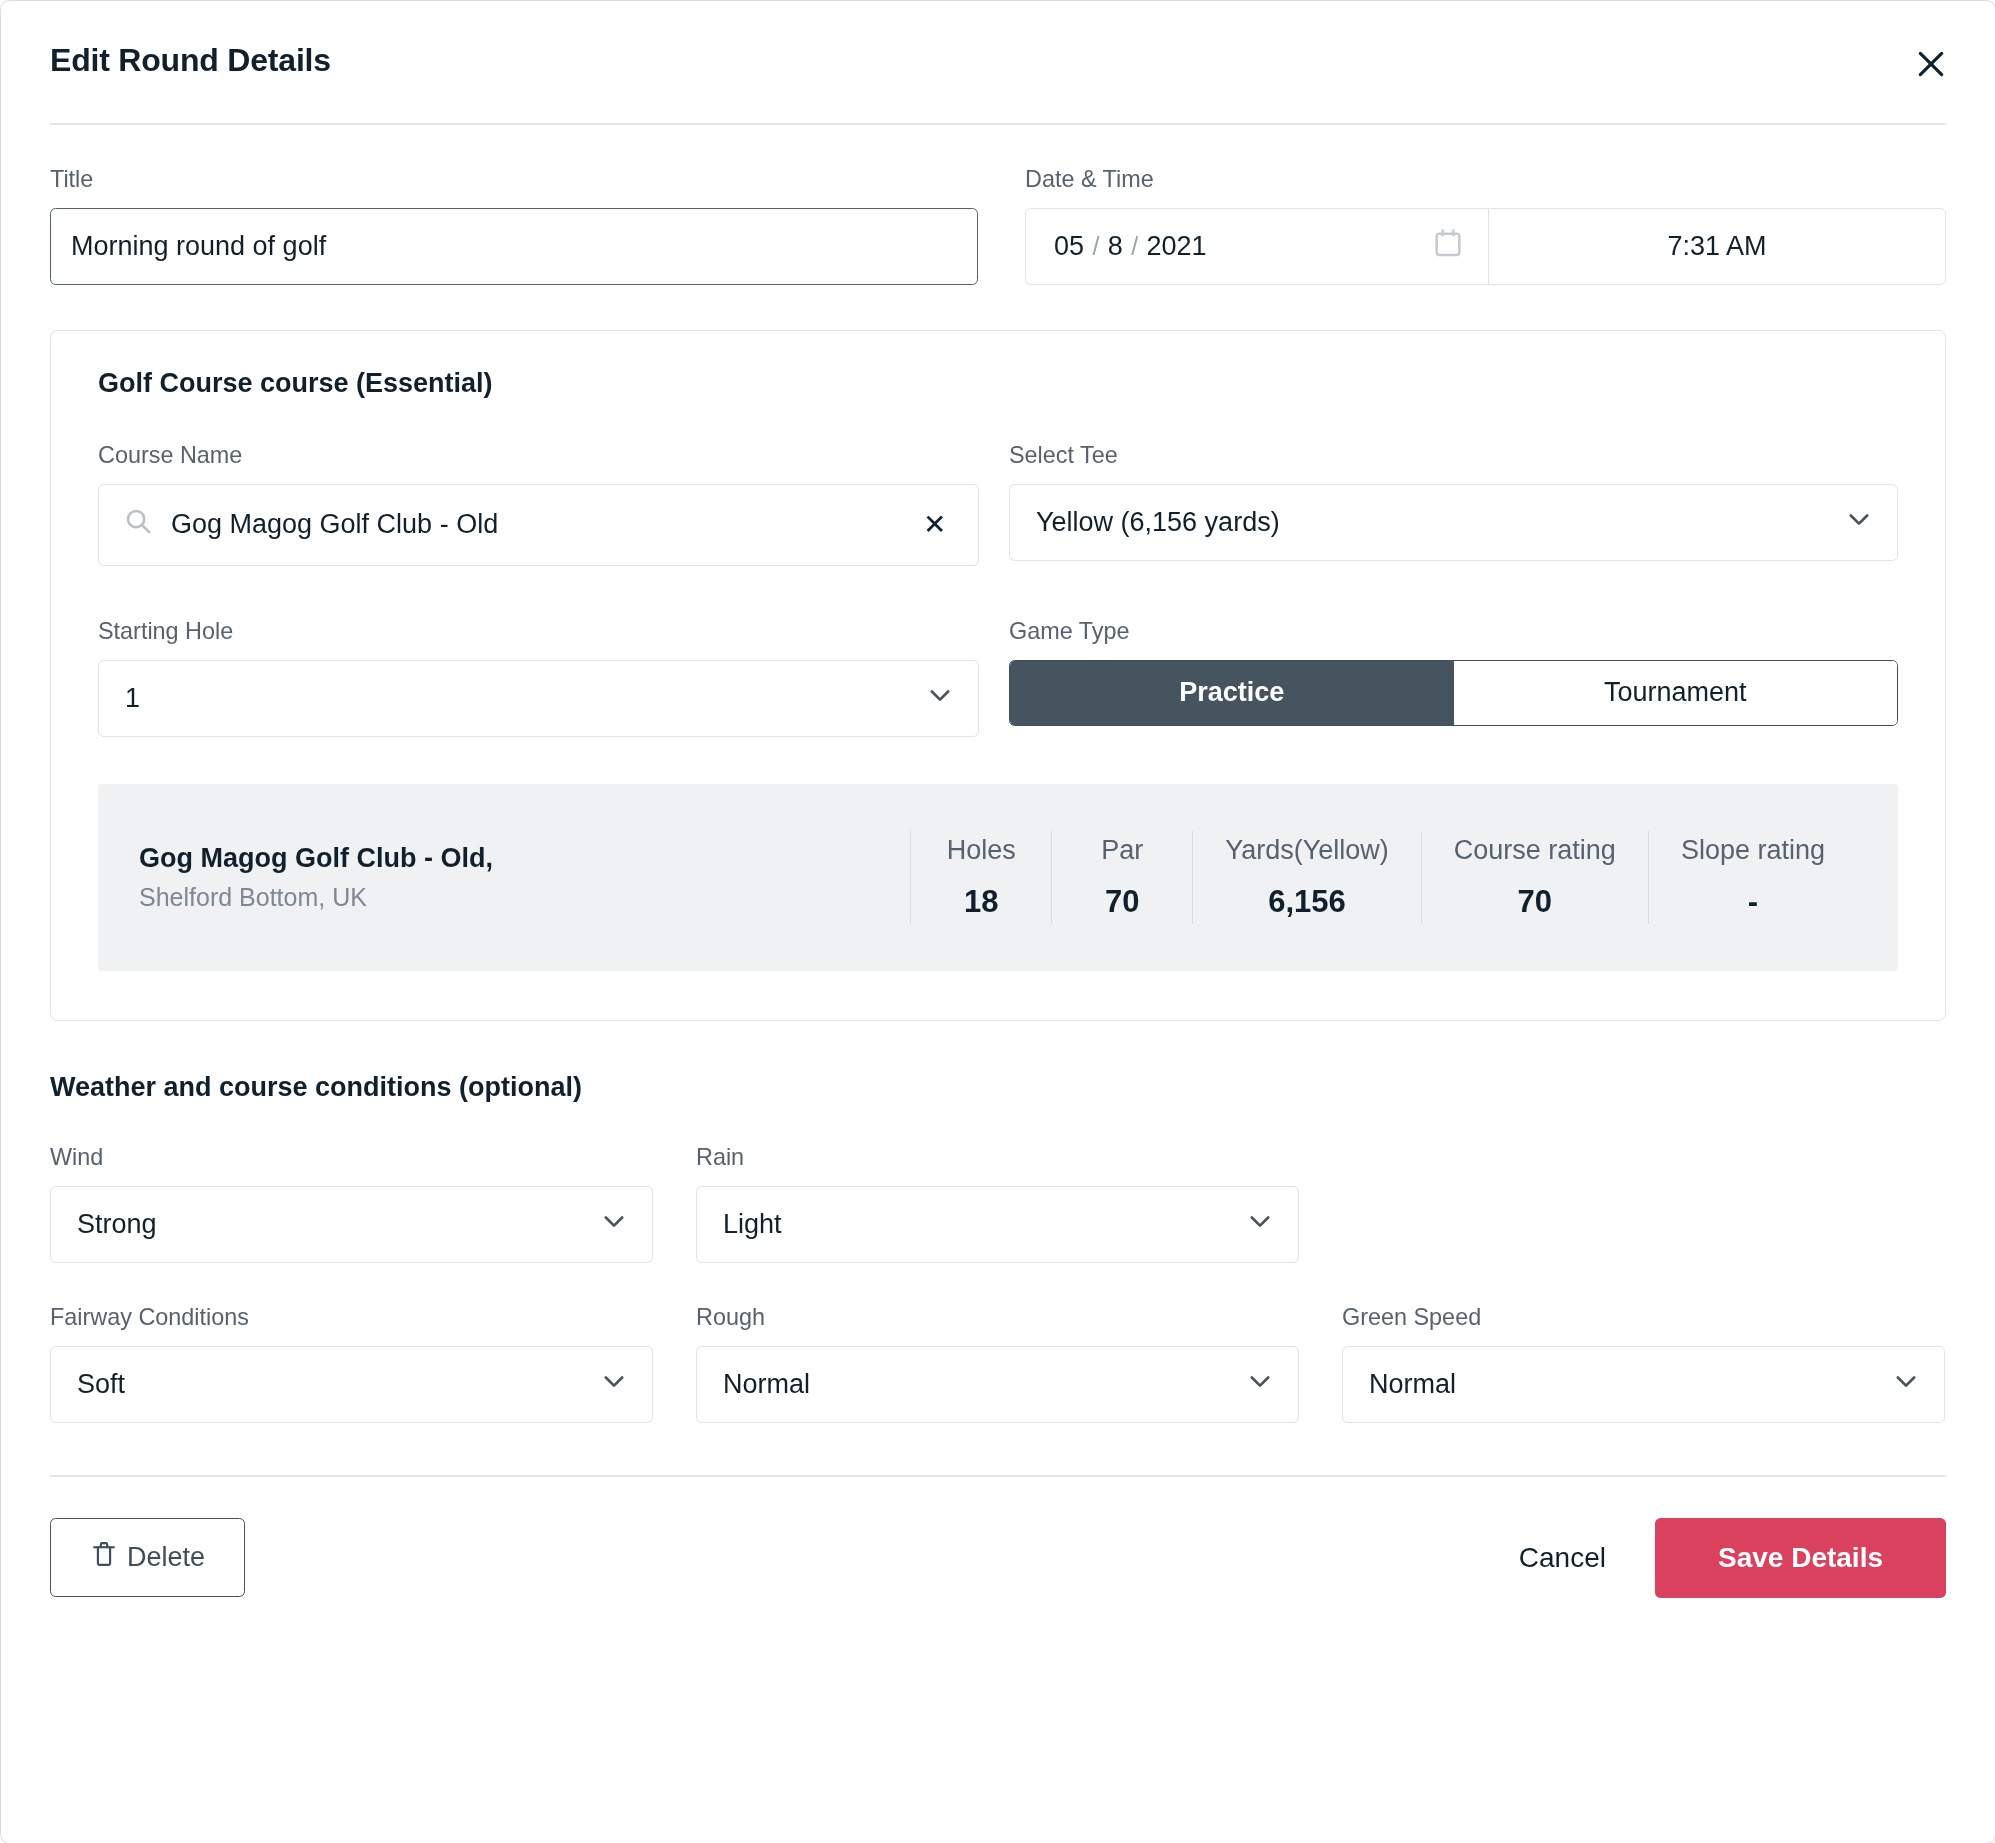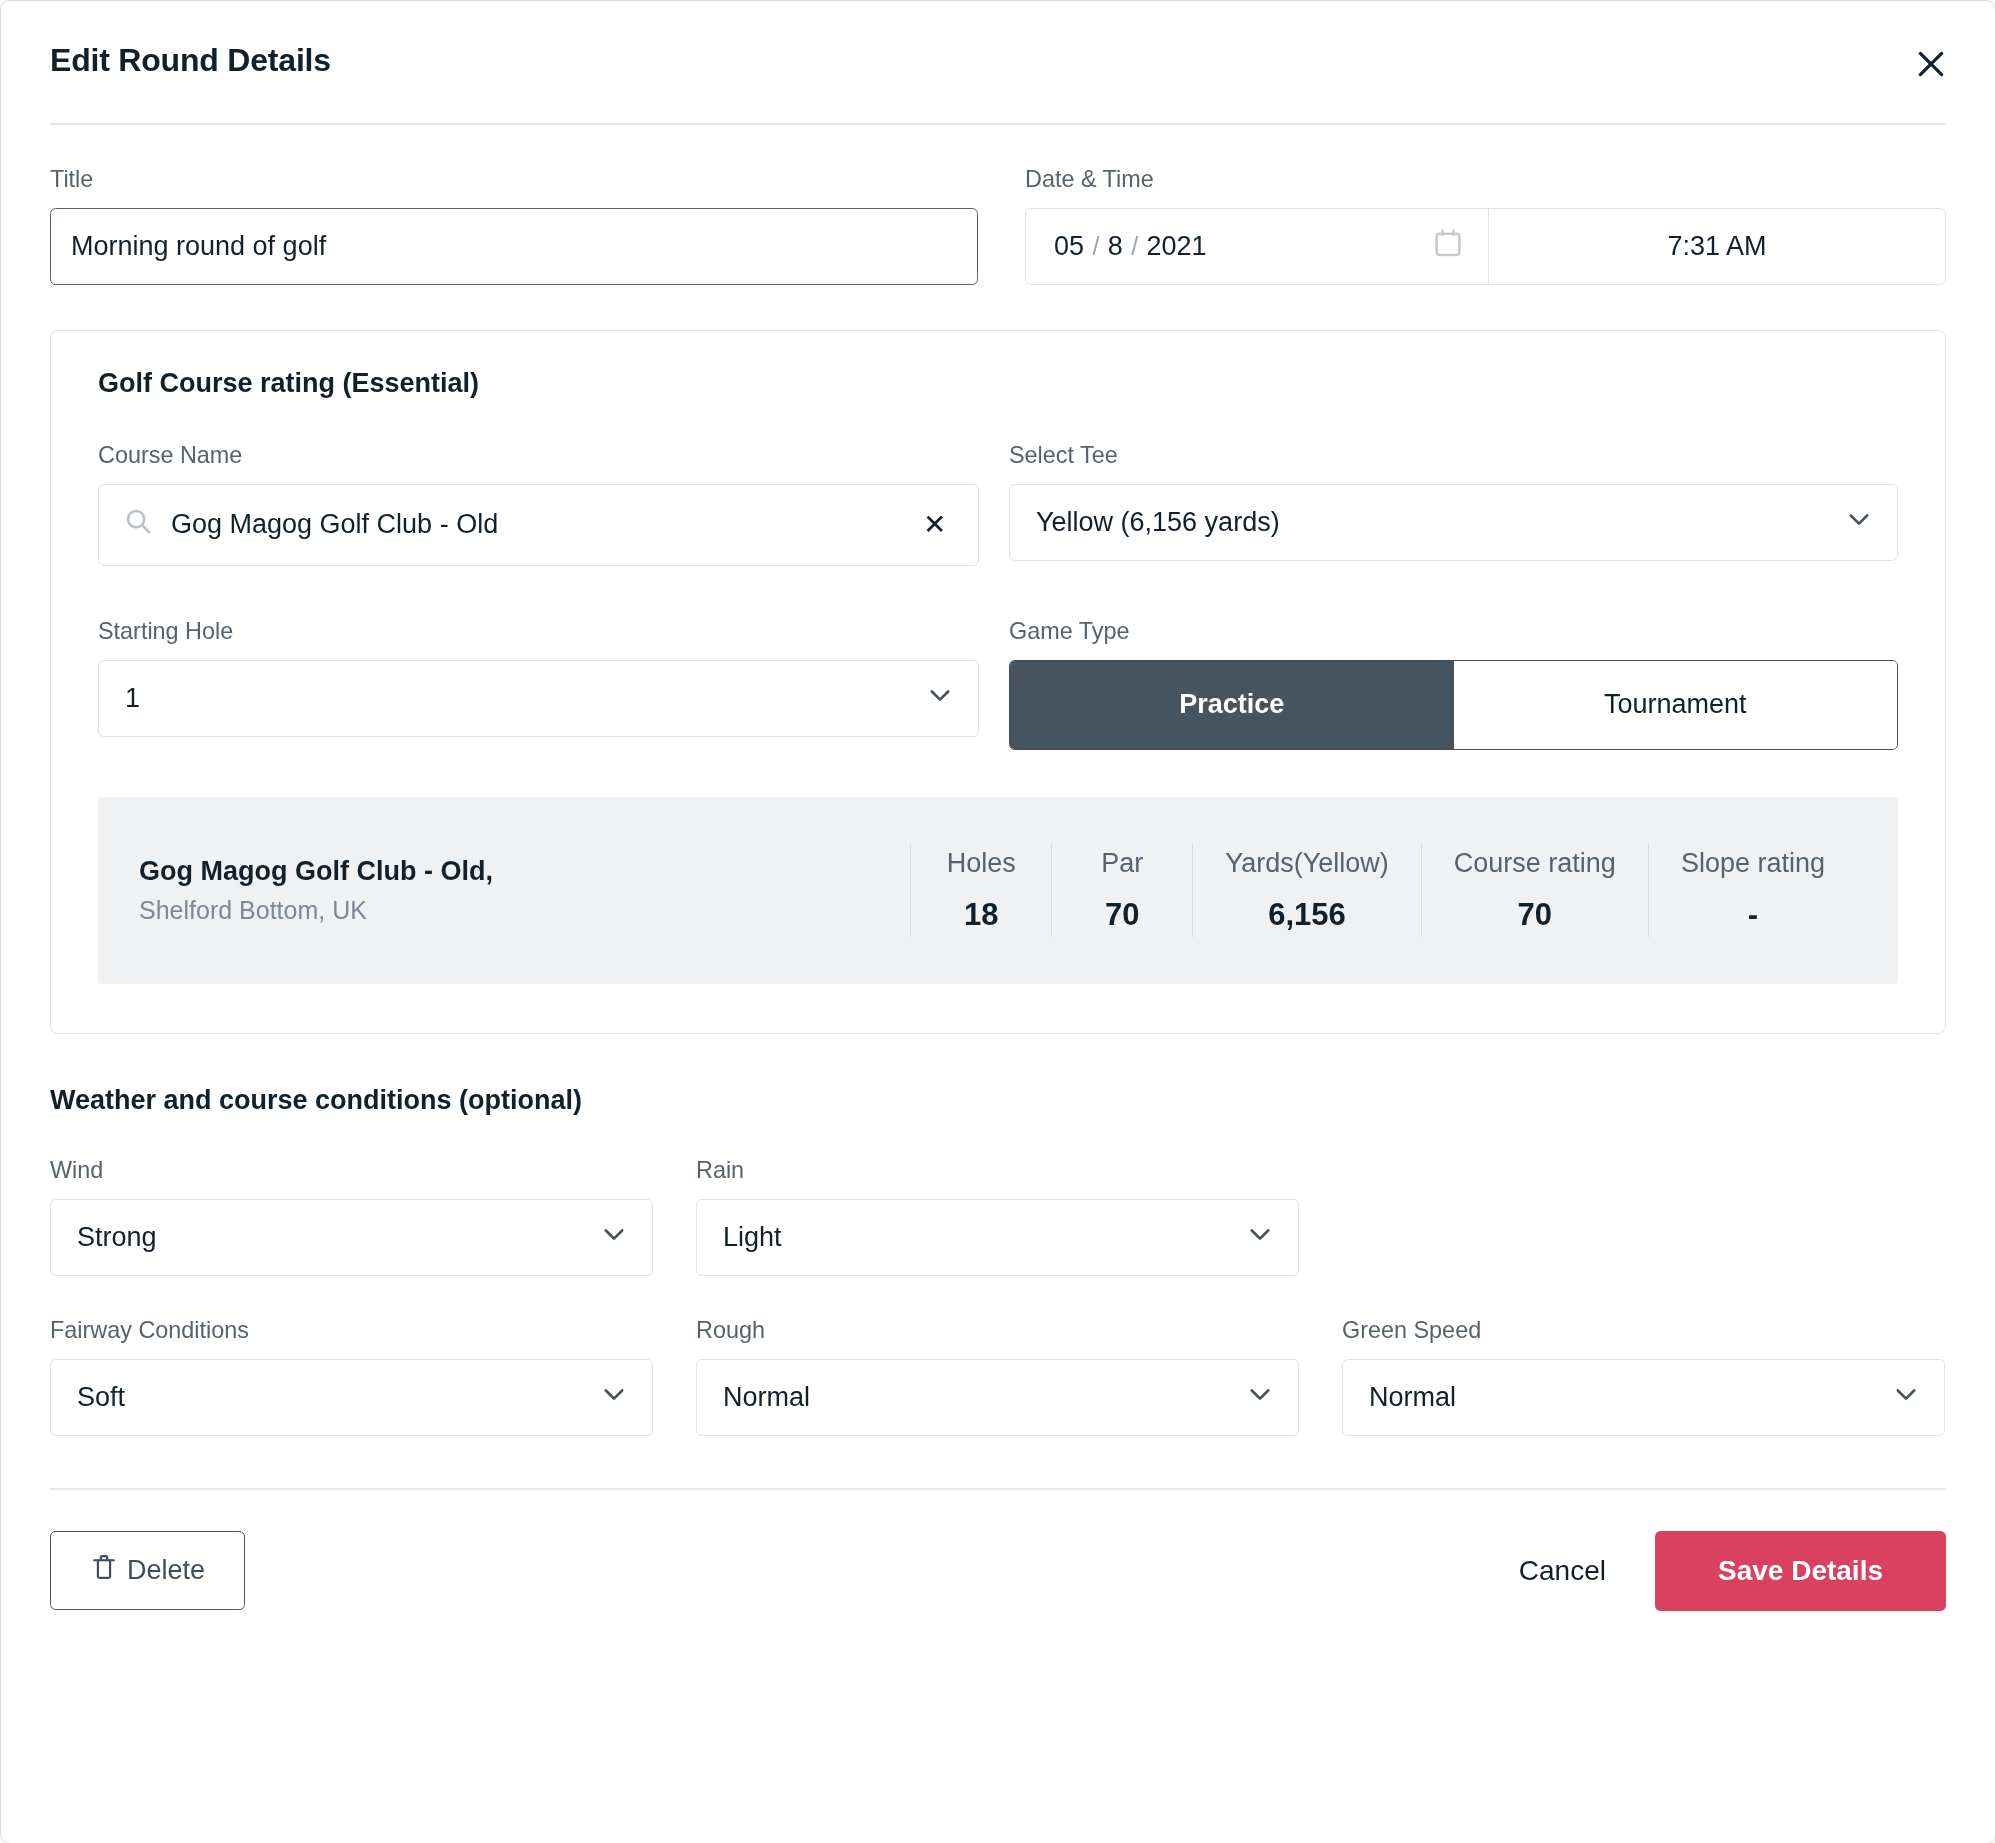--- a/index.html
+++ b/index.html
@@ -169,21 +169,21 @@
     gap: 30px;
   }
   .card-col-left { width: 881px; }
   .card-col-right { flex: 1 1 auto; }
 
   .row-gap { height: 52px; }
 
   
   .segmented {
     display: flex;
-    height: 90px;
+    height: 66px;
     border: 1.9px solid #3f4e5a;
     border-radius: 5.6px;
     overflow: hidden;
   }
   .seg {
     flex: 1 1 50%;
     display: flex;
     align-items: center;
     justify-content: center;
     font-size: 27px;
@@ -346,21 +346,21 @@
           </span>
         </div>
         <div class="time-part">
           <span>7:31 AM</span>
         </div>
       </div>
     </div>
   </div>
 
   <div class="course-card">
-    <div class="card-heading">Golf Course rating (Essential)</div>
+    <div class="card-heading">Golf Course course (Essential)</div>
 
     <div class="card-row">
       <div class="card-col-left">
         <span class="field-label">Course Name</span>
         <div class="search-box">
           <span>
             <svg width="30" height="30" viewBox="0 0 24 24" fill="none" stroke="#b9c0c8" stroke-width="2" stroke-linecap="round">
               <circle cx="10.5" cy="10.5" r="6.5"></circle>
                 <line x1="15.4" y1="15.4" x2="21" y2="21"></line>
             </svg>

